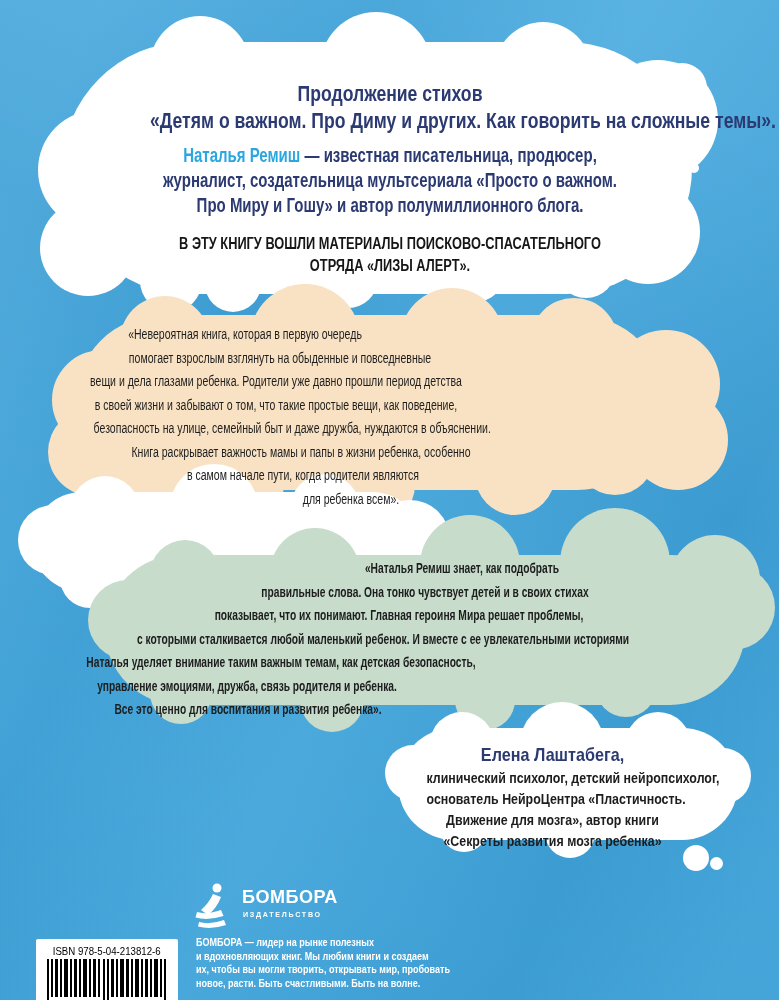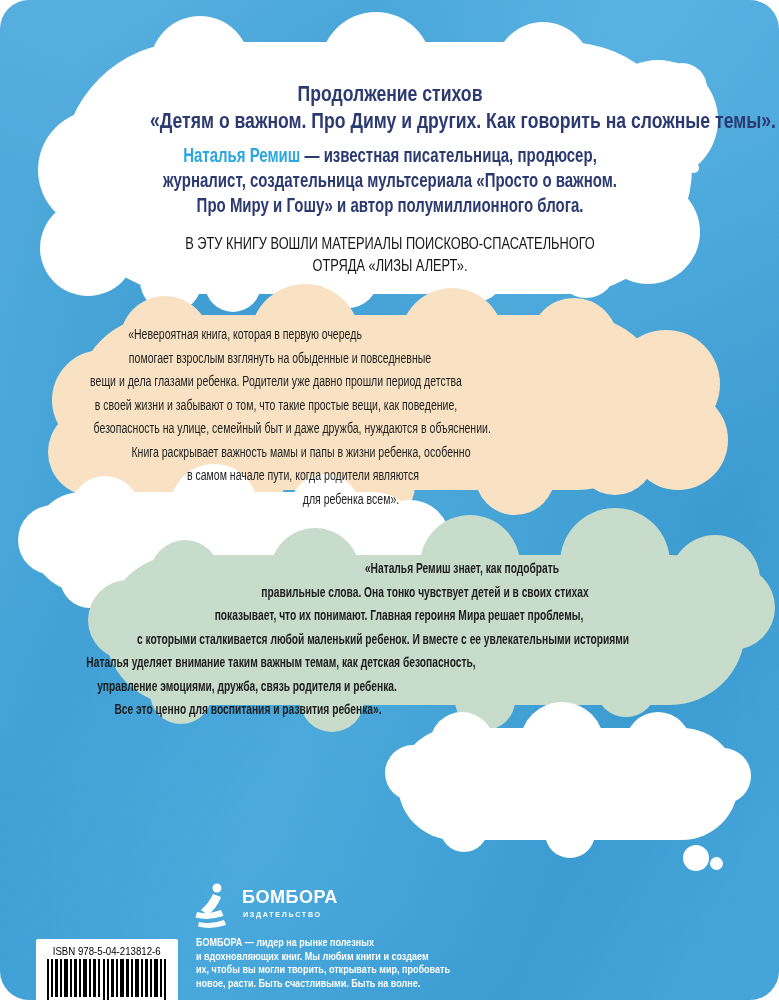--- a/index.html
+++ b/index.html
@@ -1,39 +1,39 @@
 <!DOCTYPE html>
 <html><head>
 <meta charset="utf-8">
 <style>
   html,body{margin:0;padding:0;}
   body{font-family:"Liberation Sans",sans-serif;}
   #cover{position:relative;width:779px;height:1000px;overflow:hidden;
-    background:linear-gradient(180deg,#47AADF 0%,#41A6DC 55%,#379FD7 100%);border-radius:29px;}
+    background:linear-gradient(180deg,#47AADF 0%,#41A6DC 55%,#379FD7 100%);}
   #cover::before{content:"";position:absolute;inset:0;pointer-events:none;
     background:
       linear-gradient(115deg,rgba(255,255,255,.07) 8%,rgba(10,60,110,.05) 30%,rgba(255,255,255,.05) 52%,rgba(10,60,110,.06) 78%,rgba(255,255,255,.04) 95%),
       linear-gradient(25deg,rgba(255,255,255,.04) 20%,rgba(8,50,100,.05) 60%,rgba(255,255,255,.05) 90%);}
   .cloud-main,.bump{position:absolute;}
   .cloud-main{border-radius:126px;}
   .bump{border-radius:50%;}
   .white{background:#ffffff;}
   .peach{background:#F9E2C4;}
   .green{background:#C7DCCB;}
   .txt{position:absolute;z-index:5;}
   .line{white-space:nowrap;}
 
   
   .top-text{left:90px;top:80px;width:600px;text-align:center;color:#2C3A72;}
   .top-title{font-size:22px;font-weight:700;line-height:27px;}
   .top-title .line{transform:scaleX(.8);transform-origin:50% 50%;}
   .author-para{width:640px;margin:9px 0 0 -20px;font-size:20px;font-weight:700;line-height:25px;
     transform:scaleX(.75);transform-origin:50% 50%;}
   .author-name{color:#2BA7E0;}
-  .caps{margin-top:15px;font-size:16px;font-weight:400;color:#161616;line-height:22px;}
+  .caps{margin-top:15px;font-size:16px;font-weight:700;color:#161616;line-height:22px;}
   .caps .line{transform:scaleX(.8);transform-origin:50% 50%;}
 
   
   .peach-text{left:55px;top:322px;width:560px;font-size:15.5px;font-weight:400;line-height:23.5px;
     color:#1D1D1D;text-align:center;}
   .pl0{transform:translateX(-90px) scaleX(.68);}
   .pl1{transform:translateX(-55px) scaleX(.68);}
   .pl2{transform:translateX(-59px) scaleX(.68);}
   .pl3{transform:translateX(-59px) scaleX(.68);}
   .pl4{transform:translateX(-51px) scaleX(.68);}
@@ -192,20 +192,27 @@
     <div class="bump white" style="left:625px;top:712px;width:66px;height:66px;"></div>
     <div class="bump white" style="left:385px;top:745px;width:56px;height:56px;"></div>
     <div class="bump white" style="left:695px;top:748px;width:56px;height:56px;"></div>
     <div class="bump white" style="left:440px;top:804px;width:48px;height:48px;"></div>
     <div class="bump white" style="left:545px;top:808px;width:50px;height:50px;"></div>
     <div class="bump white" style="left:635px;top:792px;width:48px;height:48px;"></div>
     <div class="bump white" style="left:683px;top:845px;width:26px;height:26px;"></div>
     <div class="bump white" style="left:710px;top:857px;width:13px;height:13px;"></div>
   </div>
 
+  <div class="txt elena-text">
+    <div class="elena-name">Елена Лаштабега,</div>
+    <div class="elena-role">клинический психолог, детский нейропсихолог,</div>
+    <div class="elena-role">основатель НейроЦентра «Пластичность.</div>
+    <div class="elena-role">Движение для мозга», автор книги</div>
+    <div class="elena-role">«Секреты развития мозга ребенка»</div>
+  </div>
 
   <div class="barcode-box">
     <div class="isbn">ISBN 978-5-04-213812-6</div>
     <svg class="bars" width="120" height="42" viewBox="0 0 120 42">
       <g fill="#000">
         <rect x="0" y="0" width="2" height="42"></rect>
           <rect x="4" y="0" width="2" height="38"></rect>
         <rect x="8" y="0" width="3" height="38"></rect>
           <rect x="13" y="0" width="2" height="38"></rect>
         <rect x="17" y="0" width="4" height="38"></rect>

